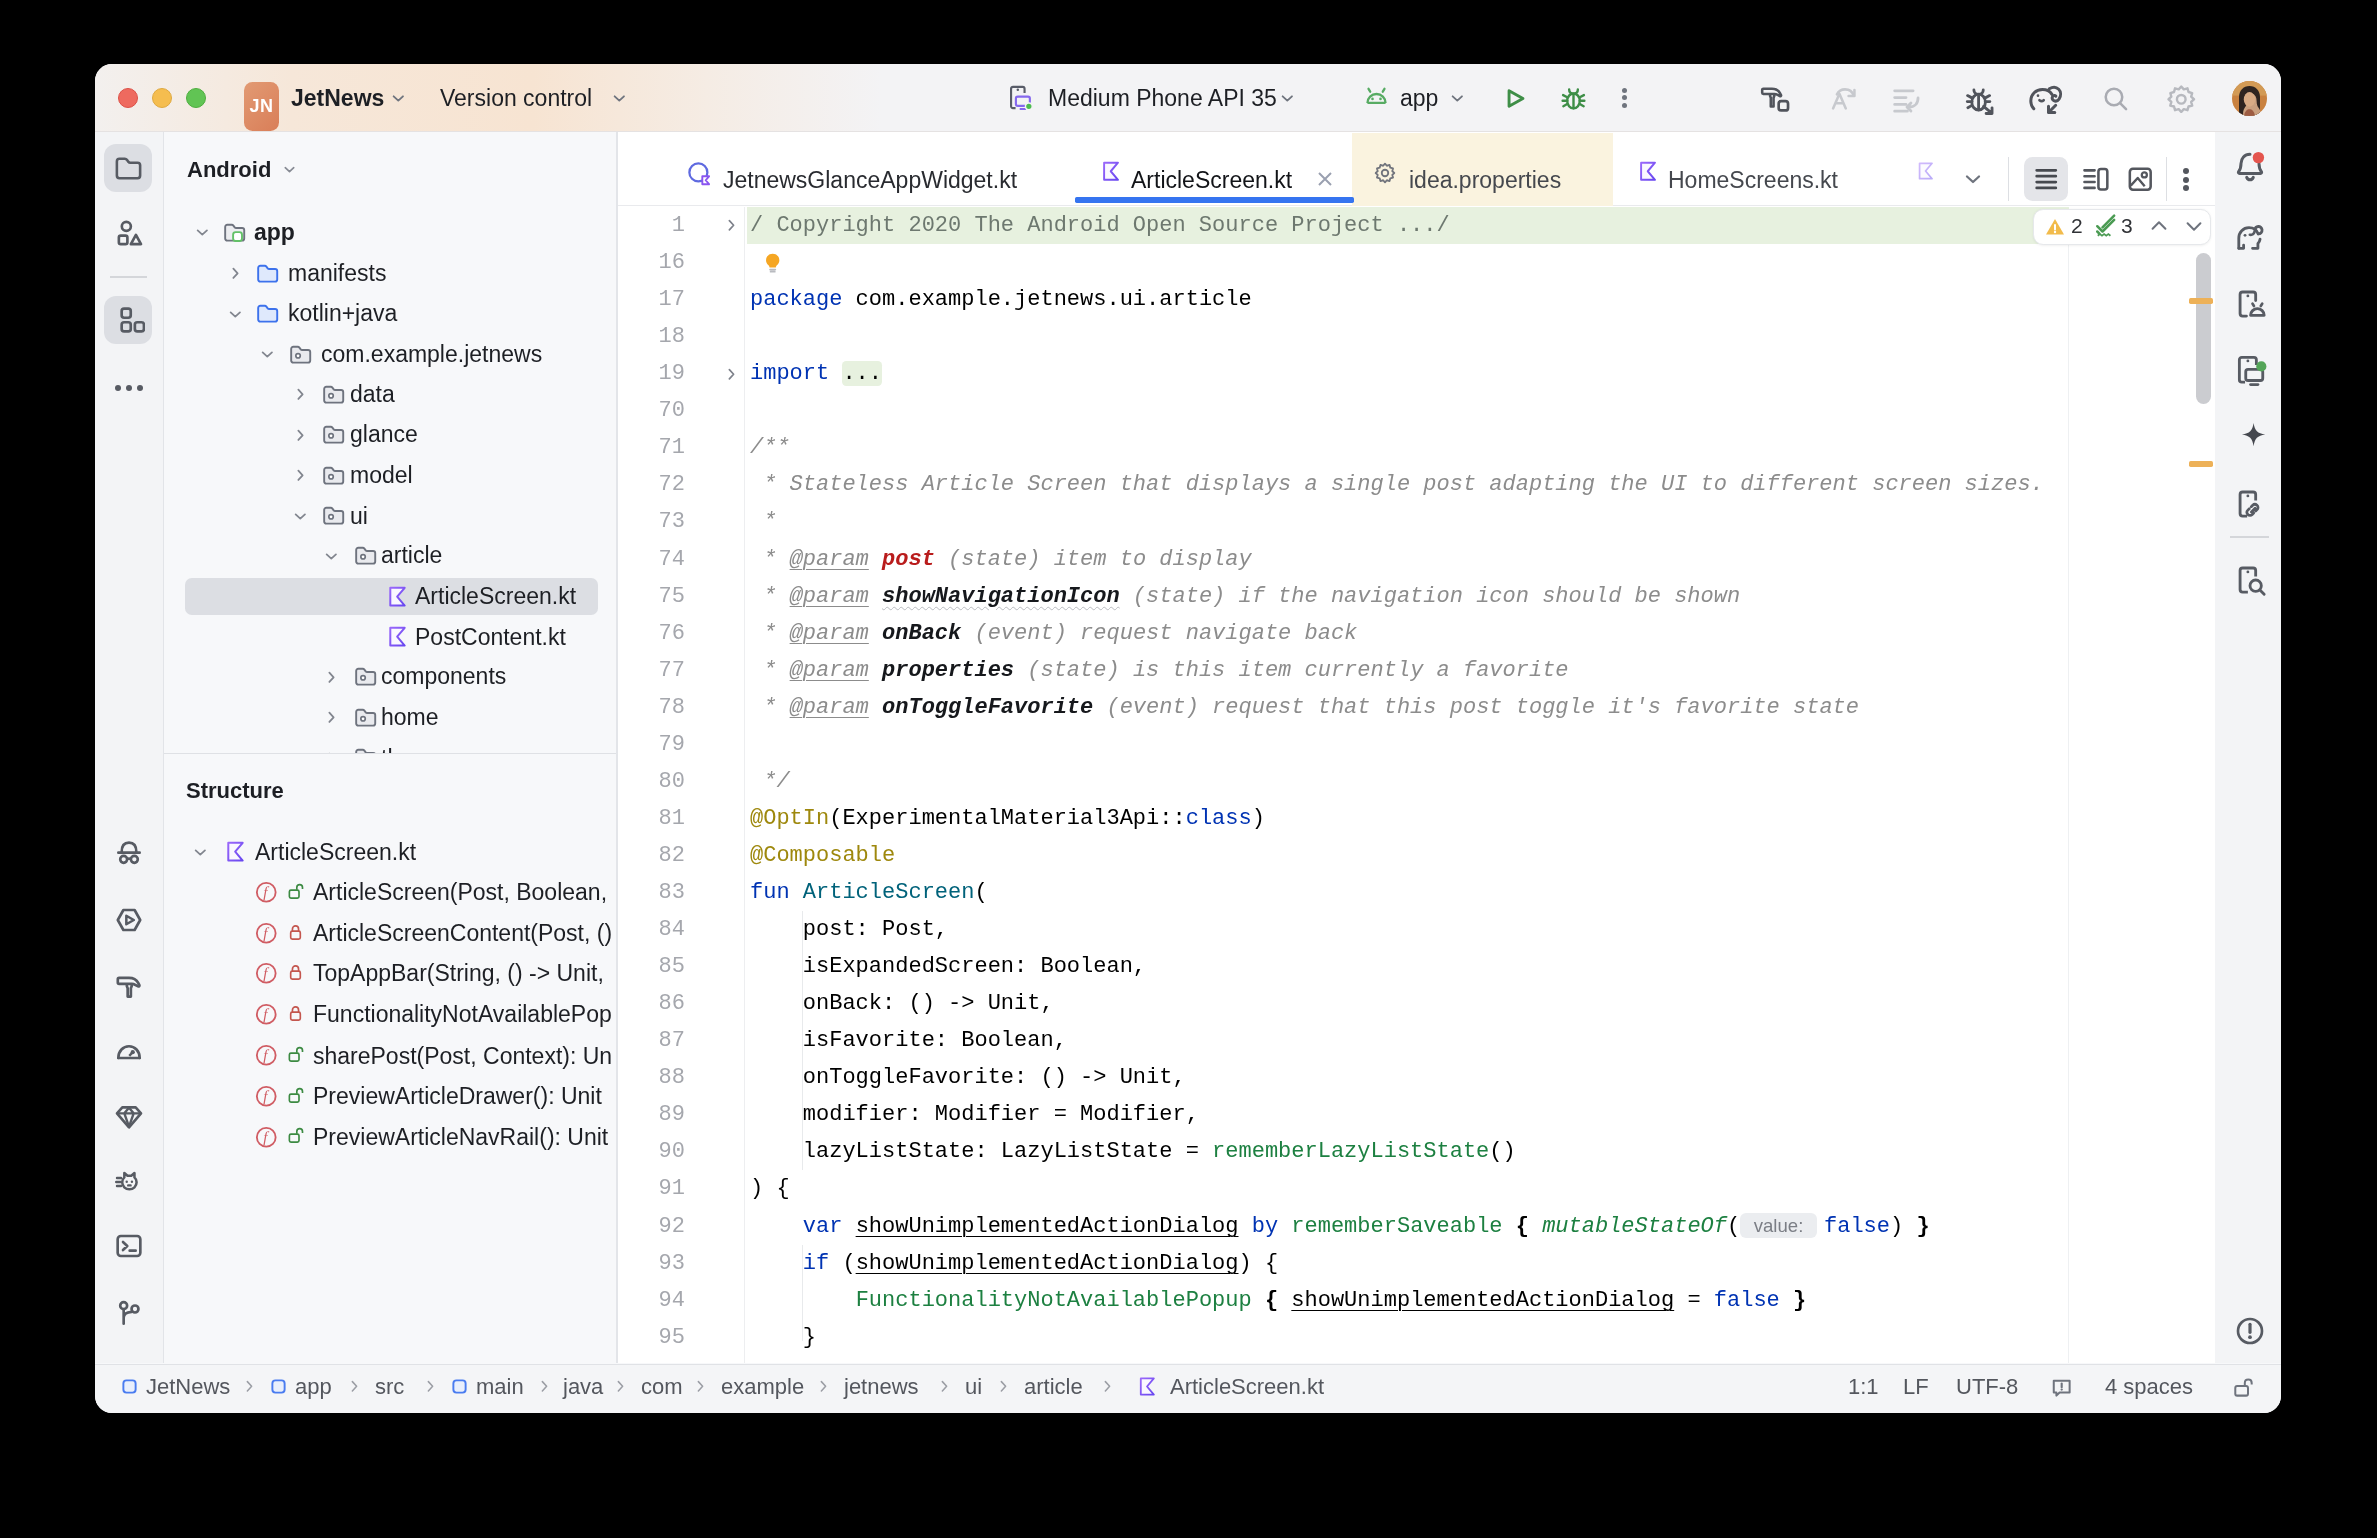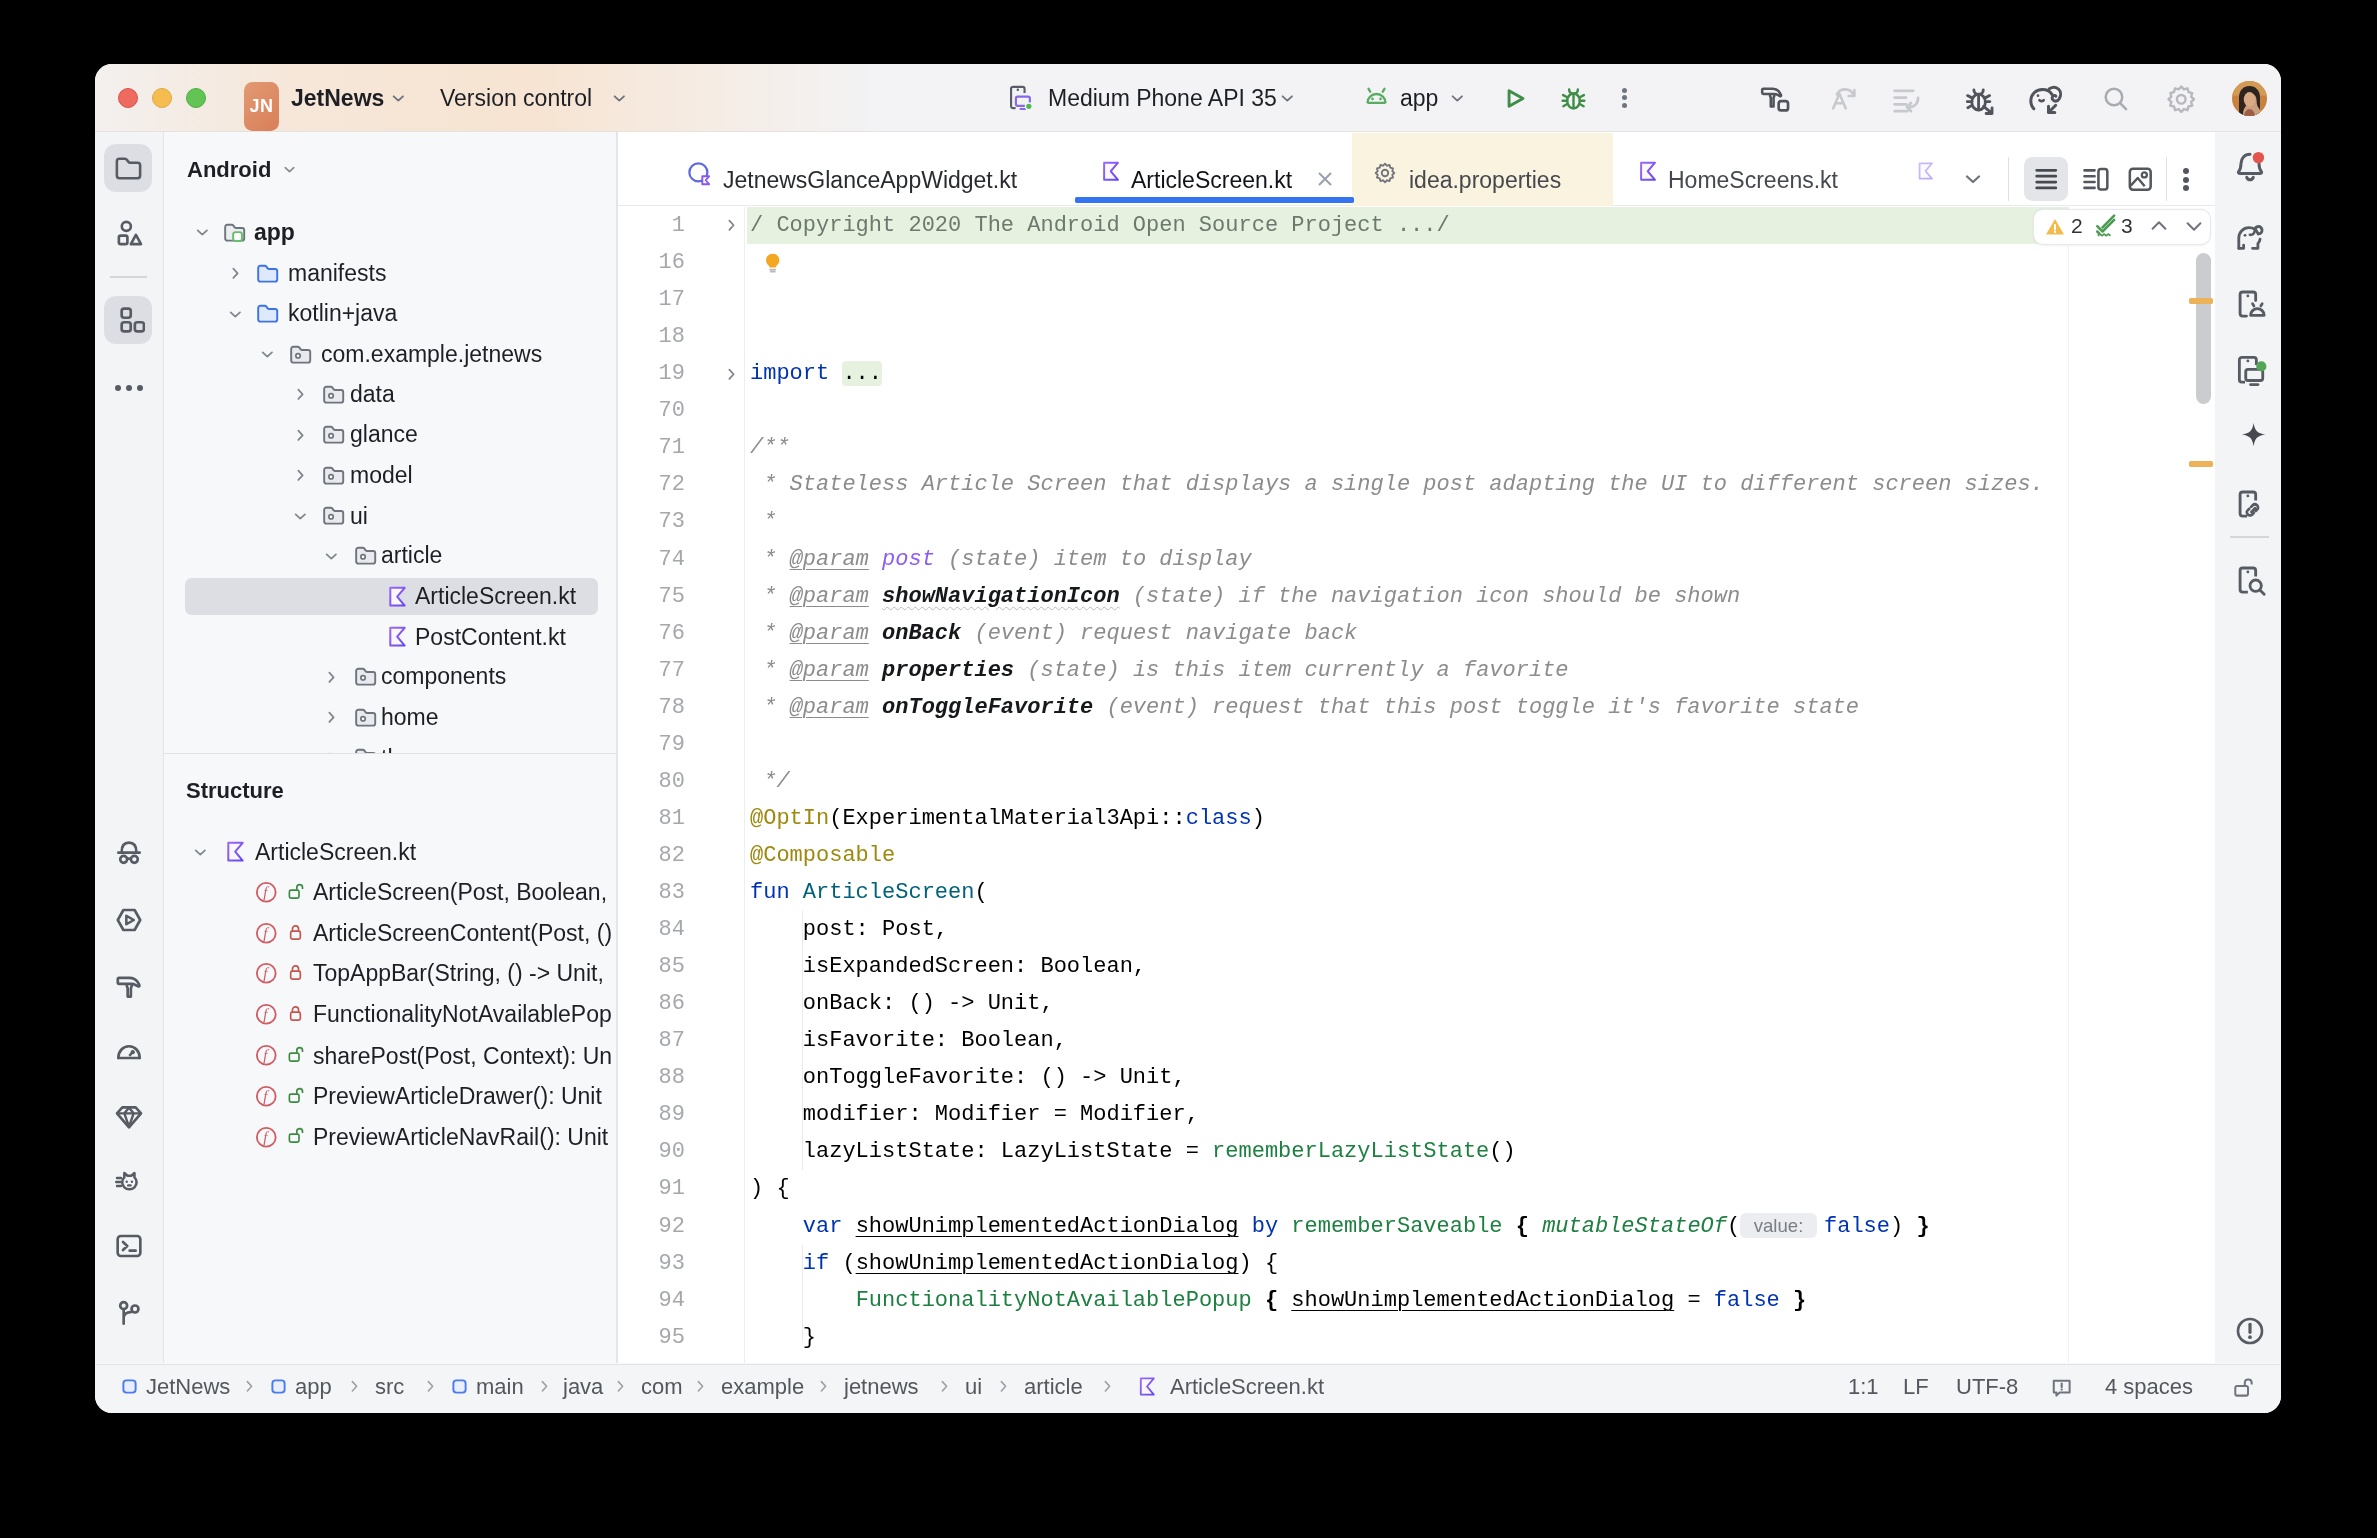--- a/index.html
+++ b/index.html
@@ -523,25 +523,26 @@
       <path d="M9.5 6 L15 12 L9.5 18" stroke="#7e828b" stroke-width="2.2" stroke-linecap="round" stroke-linejoin="round"></path>
     </svg>
 <svg style="position:absolute;left:627px;top:301px" width="18.6" height="18.6" viewBox="0 0 24 24" fill="none">
       <path d="M9.5 6 L15 12 L9.5 18" stroke="#7e828b" stroke-width="2.2" stroke-linecap="round" stroke-linejoin="round"></path>
     </svg>
 <svg style="position:absolute;left:665px;top:186px" width="25.4" height="25.4" viewBox="0 0 24 24" fill="none">
       <path d="M12 3.5 c3.6 0 6.3 2.7 6.3 6.1 0 2.1-1 3.5-2.1 4.6 -.7.7-1.2 1.4-1.2 2.3 h-6 c0-.9-.5-1.6-1.2-2.3 -1.1-1.1-2.1-2.5-2.1-4.6 0-3.4 2.7-6.1 6.3-6.1z" fill="#f5a623"></path>
       <path d="M9.5 18.5 h5 M10 20.5 h4" stroke="#b9bbc0" stroke-width="1.6" stroke-linecap="round"></path>
     </svg>
 <div class="mono abs" style="left:655px;top:143px"><span style="color:#6d786f">/ Copyright 2020 The Android Open Source Project .../</span></div>
+<div class="mono abs" style="left:655px;top:217px"><span class="kw">package</span> com.example.jetnews.ui.article</div>
 <div class="mono abs" style="left:655px;top:291px"><span class="kw">import</span> <span style="background:#e7f1df;border-radius:4.2px">...</span></div>
 <div class="mono abs" style="left:655px;top:365px"><span class="cmt">/**</span></div>
 <div class="mono abs" style="left:655px;top:402px"><span class="cmt"> * Stateless Article Screen that displays a single post adapting the UI to different screen sizes.</span></div>
 <div class="mono abs" style="left:655px;top:439px"><span class="cmt"> *</span></div>
-<div class="mono abs" style="left:655px;top:477px"><span class="cmt"> * <span class="u">@param</span> </span><span style="font-weight:normal;font-style:italic;color:#8b5cf6">post</span><span class="cmt"> (state) item to display</span></div>
+<div class="mono abs" style="left:655px;top:477px"><span class="cmt"> * <span class="u">@param</span> </span><span style="font-weight:bold;font-style:italic;color:#b91c1c">post</span><span class="cmt"> (state) item to display</span></div>
 <div class="mono abs" style="left:655px;top:514px"><span class="cmt"> * <span class="u">@param</span> </span><span style="font-weight:bold;font-style:italic;color:#16181c"><span class="u" style="text-decoration-style:wavy;text-decoration-color:#b9bbc0;text-decoration-thickness:0.8px">showNavigationIcon</span></span><span class="cmt"> (state) if the navigation icon should be shown</span></div>
 <div class="mono abs" style="left:655px;top:551px"><span class="cmt"> * <span class="u">@param</span> </span><span style="font-weight:bold;font-style:italic;color:#16181c">onBack</span><span class="cmt"> (event) request navigate back</span></div>
 <div class="mono abs" style="left:655px;top:588px"><span class="cmt"> * <span class="u">@param</span> </span><span style="font-weight:bold;font-style:italic;color:#16181c">properties</span><span class="cmt"> (state) is this item currently a favorite</span></div>
 <div class="mono abs" style="left:655px;top:625px"><span class="cmt"> * <span class="u">@param</span> </span><span style="font-weight:bold;font-style:italic;color:#16181c">onToggleFavorite</span><span class="cmt"> (event) request that this post toggle it's favorite state</span></div>
 <div class="mono abs" style="left:655px;top:699px"><span class="cmt"> */</span></div>
 <div class="mono abs" style="left:655px;top:736px"><span class="ann">@OptIn</span>(ExperimentalMaterial3Api::<span class="kw">class</span>)</div>
 <div class="mono abs" style="left:655px;top:773px"><span class="ann">@Composable</span></div>
 <div class="mono abs" style="left:655px;top:810px"><span class="kw">fun</span> <span class="fn">ArticleScreen</span>(</div>
 <div class="mono abs" style="left:655px;top:847px">    post: Post,</div>
 <div class="mono abs" style="left:655px;top:884px">    isExpandedScreen: Boolean,</div>

